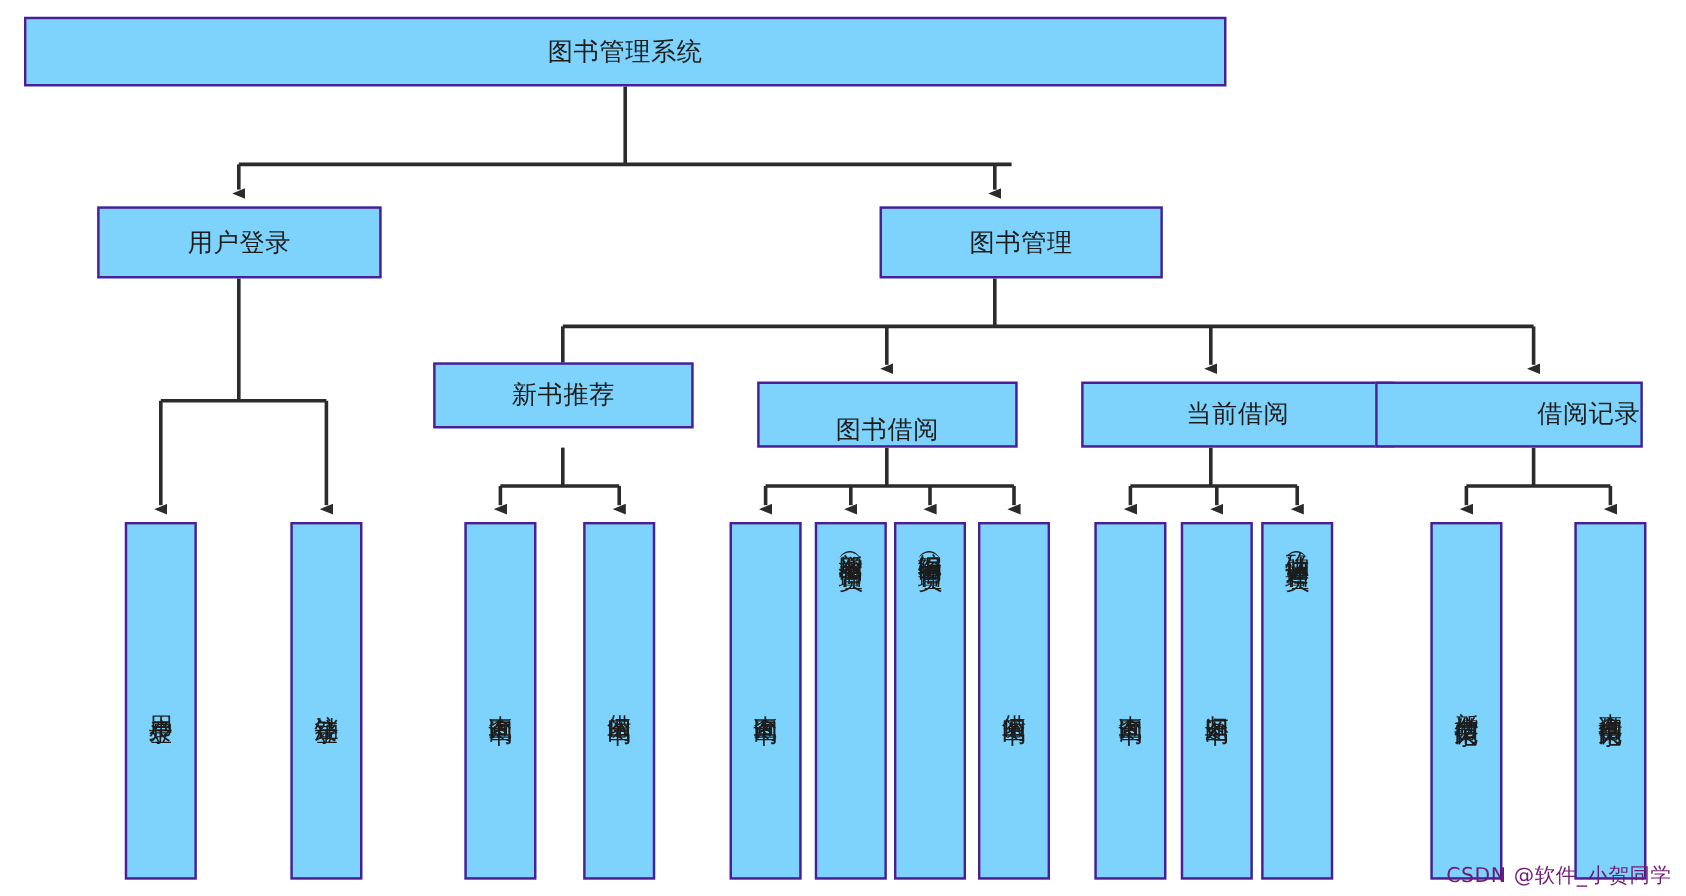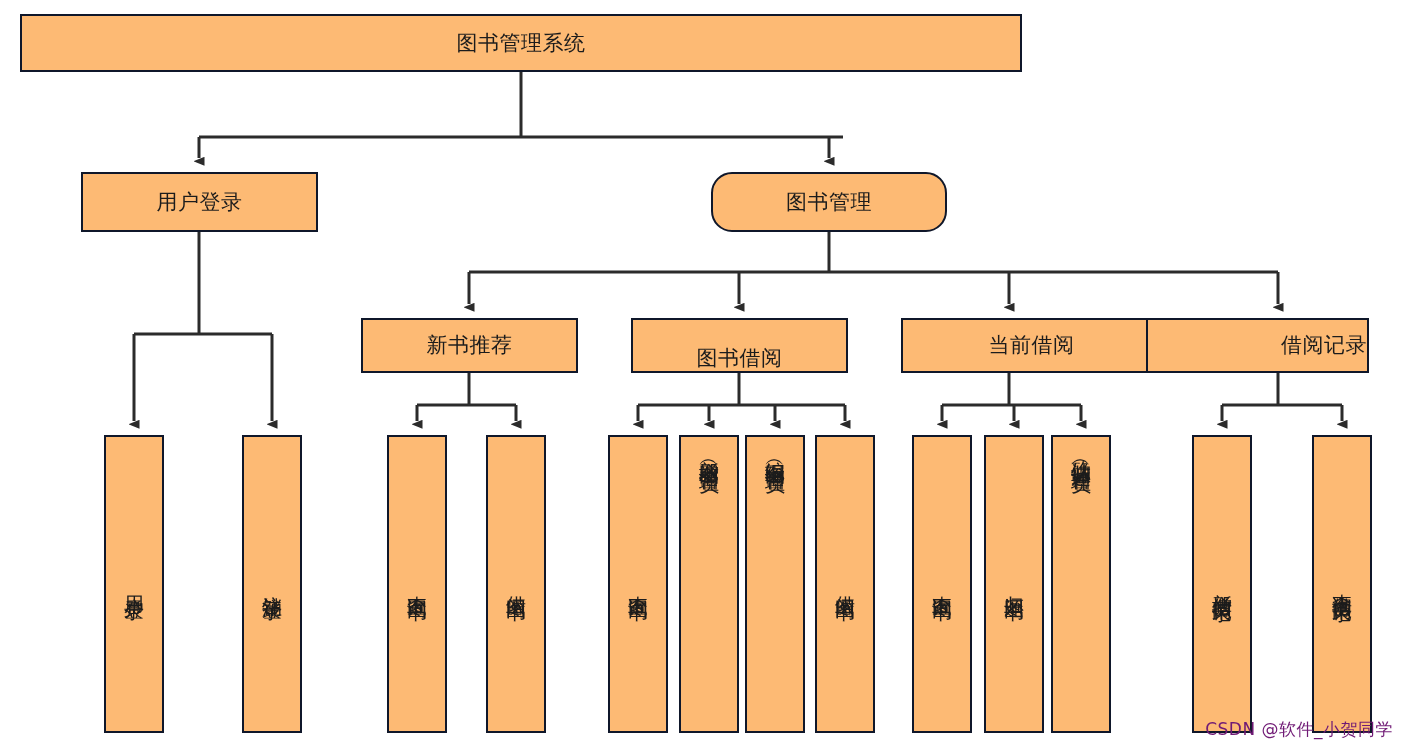--- a/index.html
+++ b/index.html
@@ -21,22 +21,22 @@
   #edge-layer {
     position: absolute;
     left: 0;
     top: 0;
     width: 1405px;
     height: 747px;
   }
   .node {
     position: absolute;
     box-sizing: border-box;
-    background: #fdba74;
-    border: 2px solid #0f172a;
+    background: #7dd3fc;
+    border: 2px solid #4c1d95;
     display: flex;
     align-items: center;
     justify-content: center;
     z-index: 5;
   }
   .node-label {
     font-size: 21px;
     line-height: 1.18;
     color: #1c1c1c;
     letter-spacing: 0.5px;
@@ -127,25 +127,25 @@
     </g>
   </svg>
 
   <div class="node" style="left:20px; top:14px; width:1002px; height:58px;">
     <span class="node-label">图书管理系统</span>
   </div>
 
   <div class="node" style="left:81px; top:172px; width:237px; height:60px;">
     <span class="node-label">用户登录</span>
   </div>
-  <div class="node" style="left:711px; top:172px; width:236px; height:60px;border-radius:21px;">
+  <div class="node" style="left:733px; top:172px; width:236px; height:60px;">
     <span class="node-label">图书管理</span>
   </div>
 
-  <div class="node" style="left:361px; top:318px; width:217px; height:55px;">
+  <div class="node" style="left:361px; top:302px; width:217px; height:55px;">
     <span class="node-label">新书推荐</span>
   </div>
   <div class="node" style="left:631px; top:318px; width:217px; height:55px;align-items:flex-end;">
     <span class="node-label">图书借阅</span>
   </div>
   <div class="node" style="left:901px; top:318px; width:261px; height:55px;">
     <span class="node-label">当前借阅</span>
   </div>
   <div class="node" style="left:1146px; top:318px; width:223px; height:55px;justify-content:flex-end;">
     <span class="node-label">借阅记录</span>

